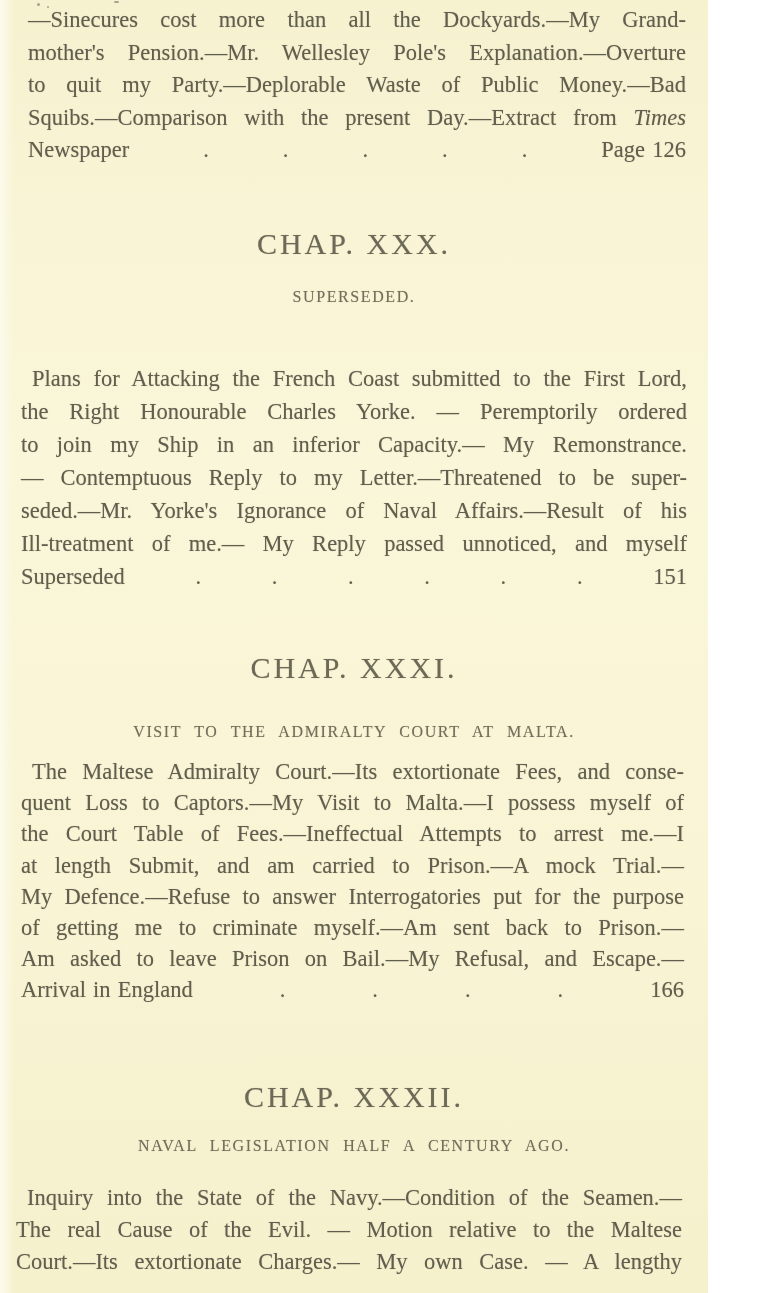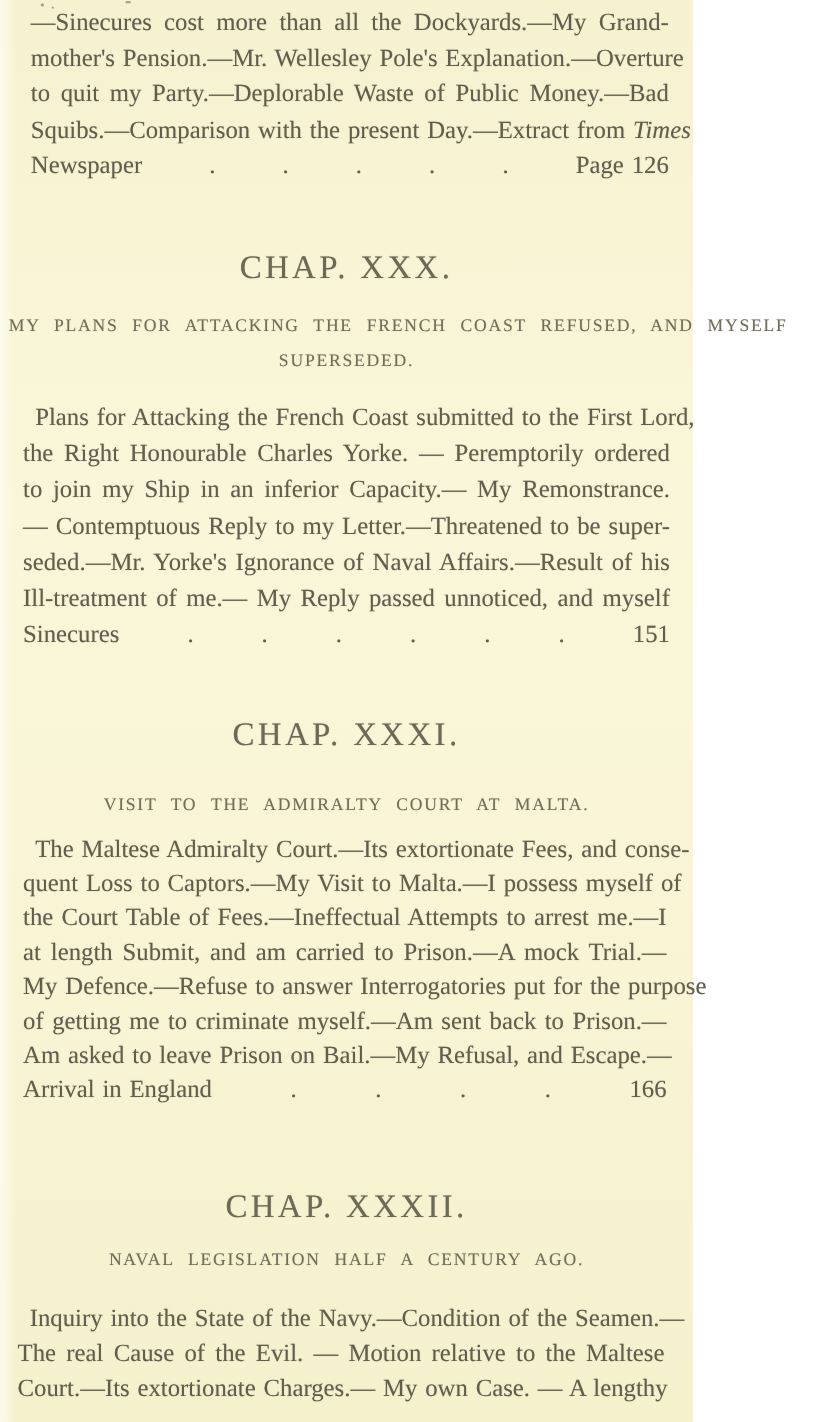--- a/index.html
+++ b/index.html
@@ -2,21 +2,21 @@
 <html><head>
 <meta charset="utf-8">
 <style>
   html,body{margin:0;padding:0;}
   body{
     width:760px;height:1293px;overflow:hidden;
     font-family:"Liberation Serif","DejaVu Serif",serif;
     color:#615e4e;
   }
   #book-page{
-    position:relative;width:630px;height:1293px;
+    position:relative;width:708px;height:1293px;
     background:
       linear-gradient(90deg,#fcfbec 0px,#fbf9e6 4px,rgba(252,251,236,0) 14px),
       linear-gradient(180deg,#f6f2d0 0%,#faf6d9 35%,#f8f4d4 70%,#f5f1cd 100%);
   }
   .abs{position:absolute;}
   
   .entry{font-size:22.5px;text-shadow:0 0 1px rgba(97,94,78,.4);word-spacing:1.5px;}
   .entry .line{text-align:justify;text-align-last:justify;white-space:nowrap;}
   .entry.hang .line{padding-left:15px;}
   .entry.hang .line:first-child{padding-left:0;margin-left:26px;}
@@ -69,34 +69,33 @@
         <span class="lead-dot">.</span>
         <span class="lead-dot">.</span>
         <span class="lead-dot">.</span>
         <span class="lead-dot">.</span>
         <span class="lead-page">Page 126</span>
       </div>
   </div>
 
   <div class="abs chap-h h30">CHAP. XXX.</div>
   <div class="abs chap-sub s30">
-      <div class="line">MY PLANS FOR ATTACKING THE FRENCH COAST REFUSED, AND MYSELF</div>
       <div class="line">SUPERSEDED.</div>
     </div>
   <div class="abs entry hang p2">
     <div>
         <div class="line">Plans for Attacking the French Coast submitted to the First Lord,</div>
         <div class="line">the Right Honourable Charles Yorke. — Peremptorily ordered</div>
         <div class="line">to join my Ship in an inferior Capacity.— My Remonstrance.</div>
         <div class="line">— Contemptuous Reply to my Letter.—Threatened to be super-</div>
         <div class="line">seded.—Mr. Yorke's Ignorance of Naval Affairs.—Result of his</div>
         <div class="line">Ill-treatment of me.— My Reply passed unnoticed, and myself</div>
       </div>
     <div class="leader">
-        <span class="lead-text">Sinecures</span>
+        <span class="lead-text">Superseded</span>
         <span class="lead-dot">.</span>
         <span class="lead-dot">.</span>
         <span class="lead-dot">.</span>
         <span class="lead-dot">.</span>
         <span class="lead-dot">.</span>
         <span class="lead-dot">.</span>
         <span class="lead-page">151</span>
       </div>
   </div>
 

